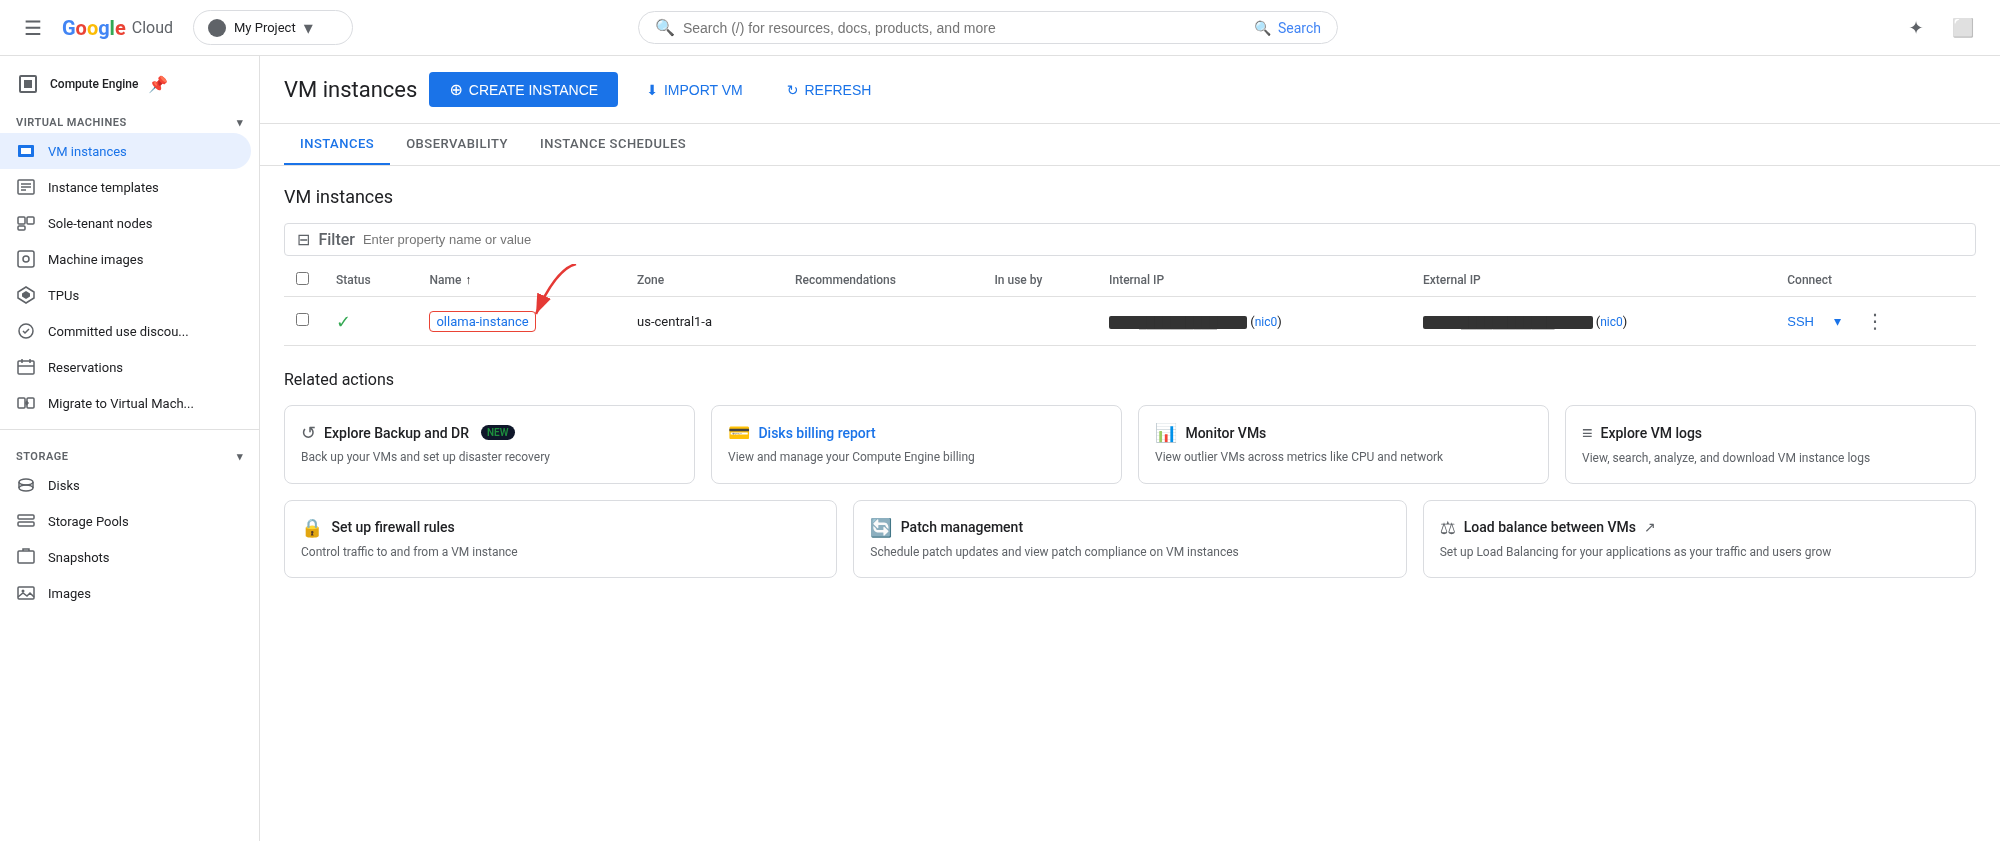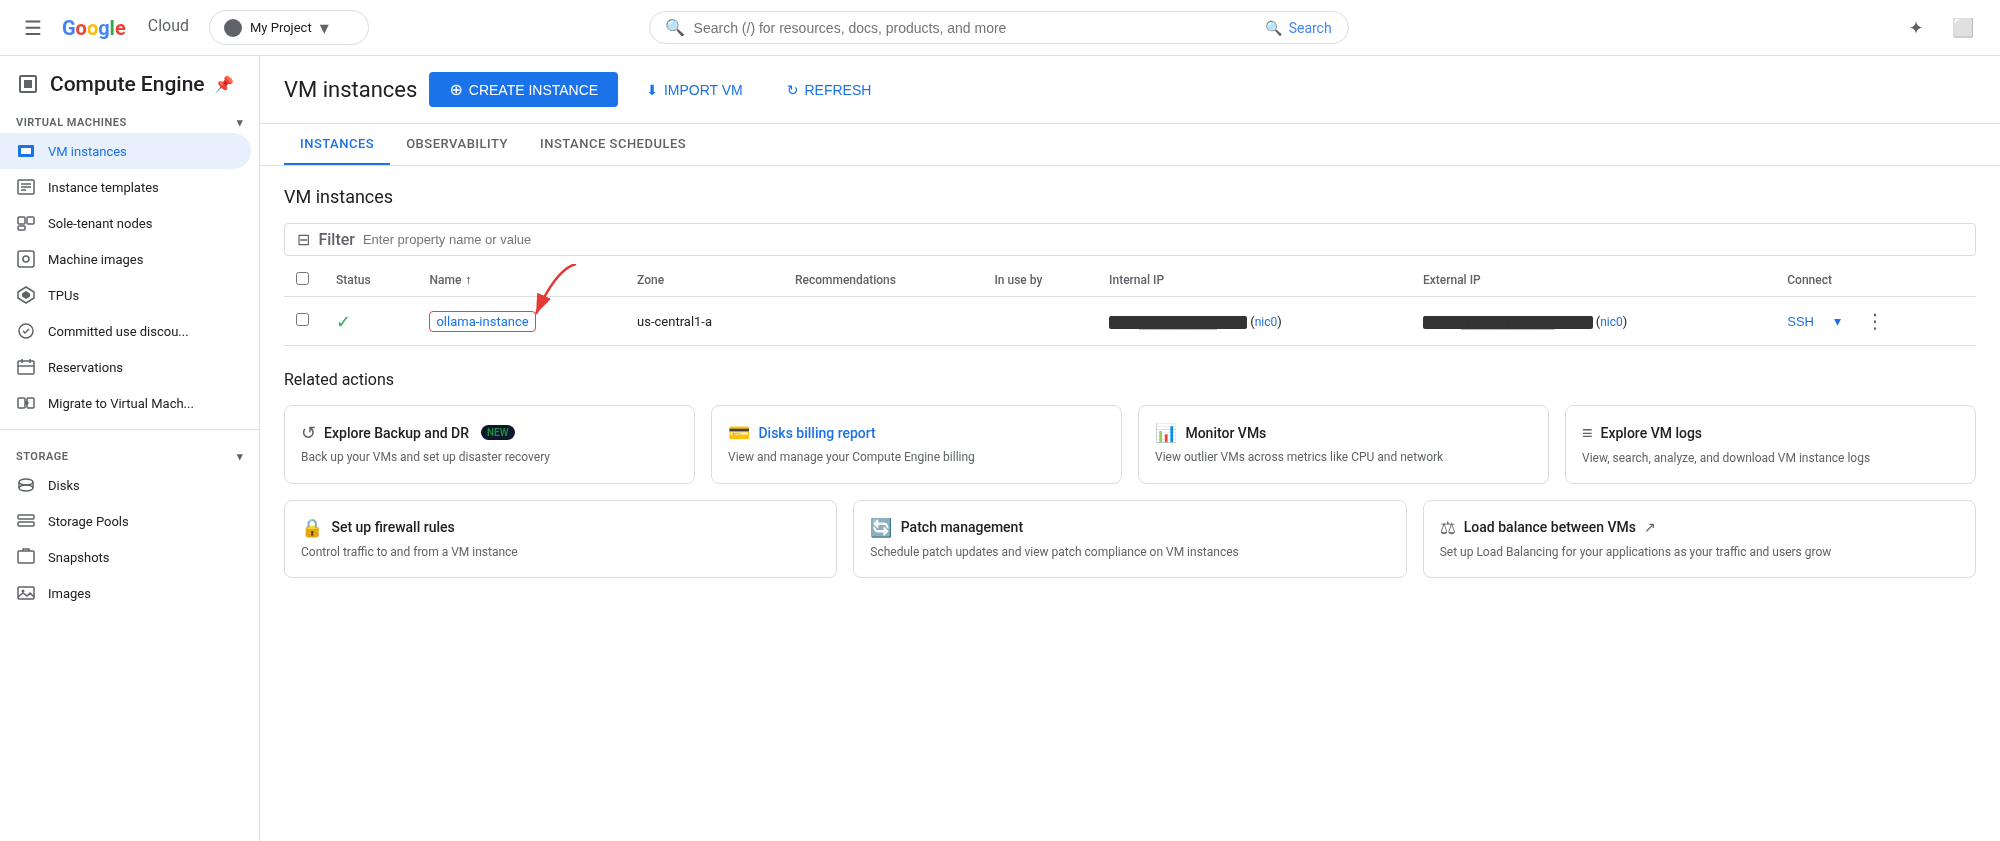--- a/index.html
+++ b/index.html
@@ -1,37 +1,37 @@
 <!DOCTYPE html>
 <html><head>
   <meta charset="utf-8">
   <style>
     * { box-sizing: border-box; margin: 0; padding: 0; }
     body { font-family: 'Google Sans', Roboto, Arial, sans-serif; font-size: 13px; color: #202124; background: #fff; height: 841px; overflow: hidden; display: flex; flex-direction: column; }
 
     
     .topbar { display: flex; align-items: center; height: 56px; padding: 0 16px; border-bottom: 1px solid #e0e0e0; background: #fff; flex-shrink: 0; gap: 12px; z-index: 10; }
     .topbar-menu { cursor: pointer; padding: 8px; border-radius: 50%; display: flex; align-items: center; justify-content: center; }
-    .topbar-logo { display: flex; align-items: flex-start; gap: 22px; margin-right: 8px; }
+    .topbar-logo { display: flex; align-items: center; gap: 6px; margin-right: 8px; }
     .logo-cloud { font-size: 16px; font-weight: 400; color: #5f6368; }
     .project-selector { display: flex; align-items: center; gap: 8px; border: 1px solid #dadce0; border-radius: 24px; padding: 6px 14px; cursor: pointer; min-width: 160px; }
     .project-dot { width: 18px; height: 18px; background: #5f6368; border-radius: 50%; }
     .search-bar { flex: 1; display: flex; align-items: center; border: 1px solid #dadce0; border-radius: 24px; padding: 6px 16px; gap: 8px; max-width: 700px; margin: 0 auto; }
     .search-bar input { border: none; outline: none; font-size: 14px; flex: 1; background: transparent; color: #202124; }
     .search-btn { display: flex; align-items: center; gap: 6px; color: #4285f4; font-size: 14px; cursor: pointer; white-space: nowrap; }
     .topbar-actions { display: flex; align-items: center; gap: 8px; margin-left: auto; }
     .icon-btn { width: 40px; height: 40px; border-radius: 50%; display: flex; align-items: center; justify-content: center; cursor: pointer; color: #5f6368; font-size: 18px; }
 
     
     .main-layout { display: flex; flex: 1; overflow: hidden; }
 
     
     .sidebar { width: 260px; flex-shrink: 0; border-right: 1px solid #e0e0e0; overflow-y: auto; background: #fff; }
     .sidebar-header { display: flex; align-items: center; gap: 10px; padding: 16px 16px 8px; }
-    .sidebar-title { font-size: 21px; font-weight: 500; color: #202124; }
+    .sidebar-title { font-size: 12px; font-weight: 500; color: #202124; }
     .sidebar-pin { color: #4285f4; font-size: 16px; cursor: pointer; }
     .sidebar-section-label { font-size: 11px; font-weight: 600; color: #5f6368; text-transform: uppercase; padding: 12px 16px 4px; letter-spacing: 0.5px; display: flex; align-items: center; justify-content: space-between; cursor: pointer; }
     .sidebar-item { display: flex; align-items: center; gap: 12px; padding: 8px 16px; cursor: pointer; color: #202124; font-size: 13px; border-radius: 0 20px 20px 0; margin-right: 8px; }
     .sidebar-item.active { background: #e8f0fe; color: #1a73e8; }
     .section-divider { height: 1px; background: #e0e0e0; margin: 8px 0; }
 
     
     .content { flex: 1; overflow-y: auto; }
     .content-header { display: flex; align-items: center; gap: 12px; padding: 16px 24px; border-bottom: 1px solid #e0e0e0; }
     .page-title-text { font-size: 22px; font-weight: 400; color: #202124; }

